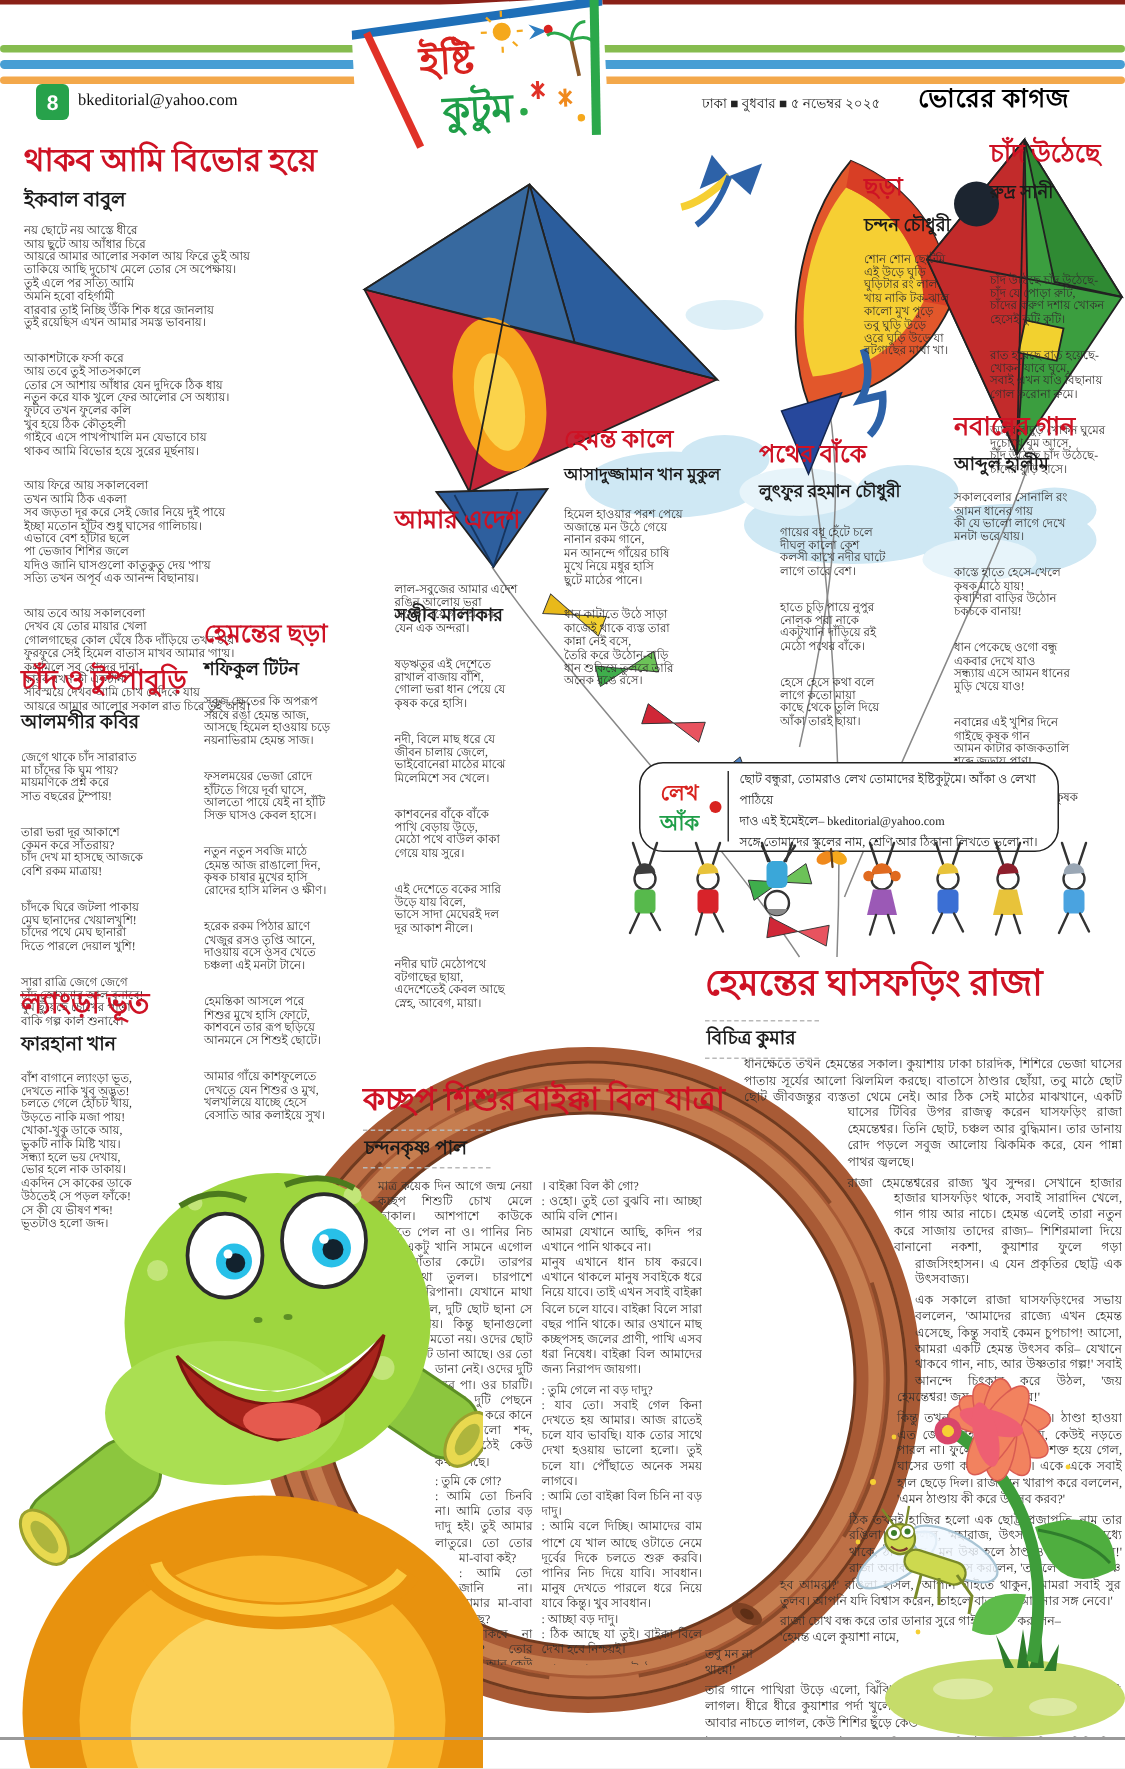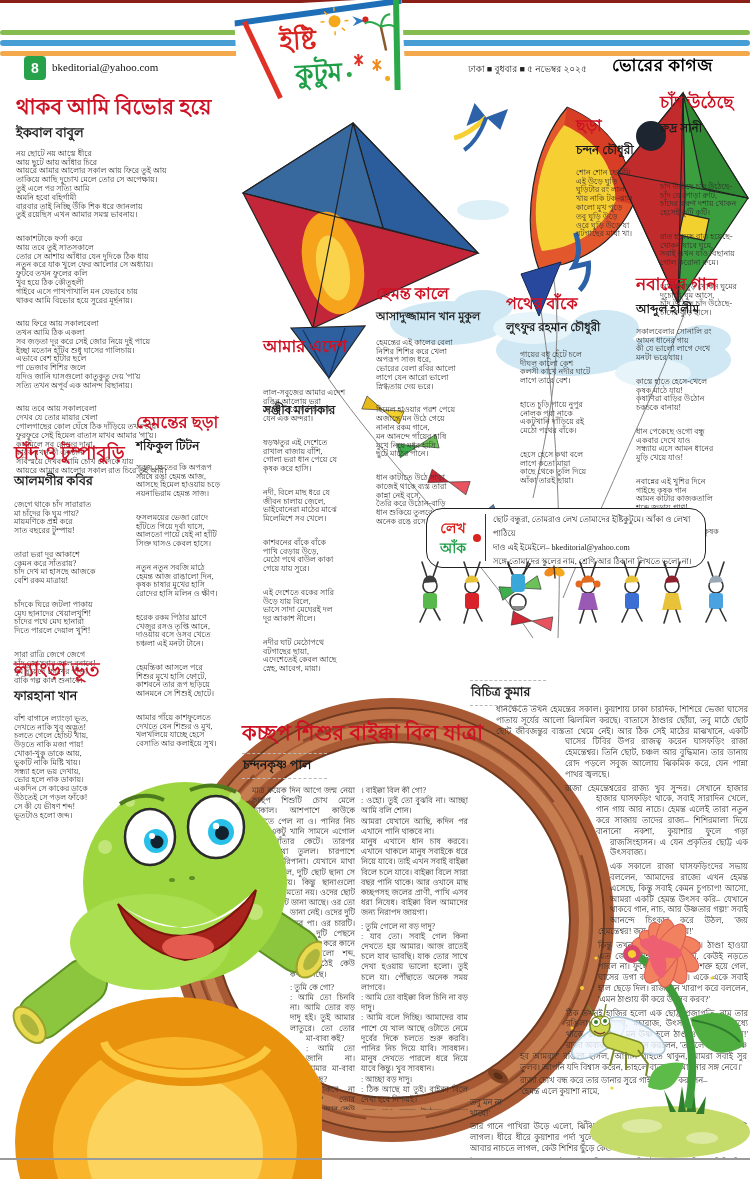--- a/index.html
+++ b/index.html
@@ -304,26 +304,20 @@
 দূর আকাশ নীলে।</div>
     <div class="stanza">নদীর ঘাট মেঠোপথে
 বটগাছের ছায়া,
 এদেশেতেই কেবল আছে
 স্নেহ, আবেগ, মায়া।</div>
   </div>
 
   <div class="abs headline" style="left:376px;top:286px;width:120px;font-size:16px;">হেমন্ত কালে</div>
   <div class="abs byline" style="left:376px;top:308px;font-size:11px;white-space:nowrap;">আসাদুজ্জামান খান মুকুল</div>
   <div class="abs poem" style="left:376px;top:330px;width:108px;">
-    <div class="stanza">হেমন্তের এই কালের বেলা
-নিশির শিশির করে খেলা
-অপরূপ সাজ ধরে,
-ভোরের বেলা রবির আলো
-লাগে যেন আরো ভালো
-স্নিগ্ধতায় দেয় ভরে।</div>
     <div class="stanza">হিমেল হাওয়ার পরশ পেয়ে
 অজান্তে মন উঠে গেয়ে
 নানান রকম গানে,
 মন আনন্দে গাঁয়ের চাষি
 মুখে নিয়ে মধুর হাসি
 ছুটে মাঠের পানে।</div>
     <div class="stanza">ধান কাটাতে উঠে সাড়া
 কাজেই থাকে ব্যস্ত তারা
 কান্না নেই বসে,
 তৈরি করে উঠোন-বাড়ি
@@ -490,20 +484,21 @@
     <circle cx="234" cy="232" r="212" fill="none" stroke="#6f3a1f" stroke-width="2"></circle>
     <circle cx="234" cy="232" r="178" fill="none" stroke="#6f3a1f" stroke-width="2"></circle>
     <g>
       <ellipse cx="88" cy="120" rx="10" ry="6" fill="#7e4123" transform="rotate(-35 88 120)"></ellipse>
       <ellipse cx="88" cy="120" rx="5" ry="3" fill="#5d2e15" transform="rotate(-35 88 120)"></ellipse>
       <ellipse cx="340" cy="388" rx="11" ry="6" fill="#7e4123" transform="rotate(30 340 388)"></ellipse>
       <ellipse cx="340" cy="388" rx="5" ry="3" fill="#5d2e15" transform="rotate(30 340 388)"></ellipse>
     </g>
   </svg>
 
+  <div class="abs headline" style="left:470px;top:644px;width:280px;font-size:24px;">হেমন্তের ঘাসফড়িং রাজা</div>
   <div class="abs" style="left:470px;top:680px;">
     <span class="story-byline">বিচিত্র কুমার</span>
   </div>
   <div class="abs story" style="left:470px;top:705px;width:278px;height:455px;">
     <div class="fl" style="width:26px;height:42px;"></div>
     <div class="fl" style="width:95px;height:50px;"></div>
     <div class="fl" style="width:126px;height:50px;"></div>
     <div class="fl" style="width:140px;height:70px;"></div>
     <div class="fl" style="width:128px;height:78px;"></div>
     <div class="fl" style="width:96px;height:50px;"></div>

